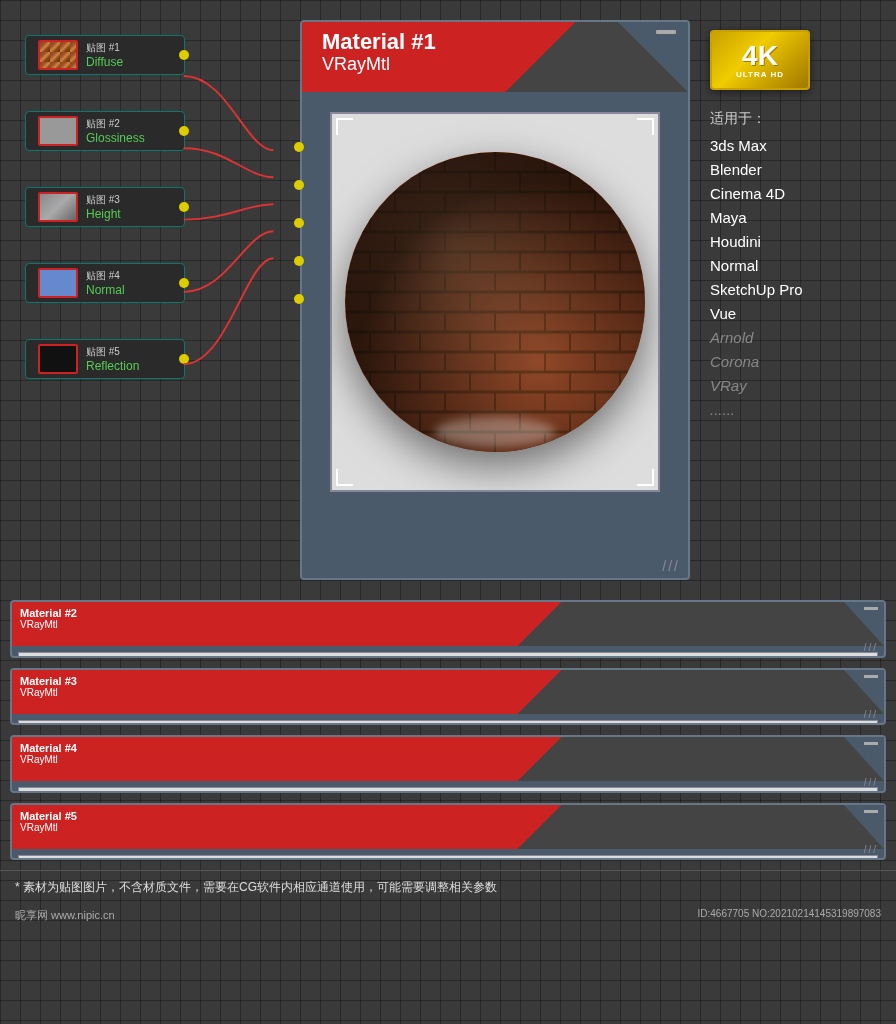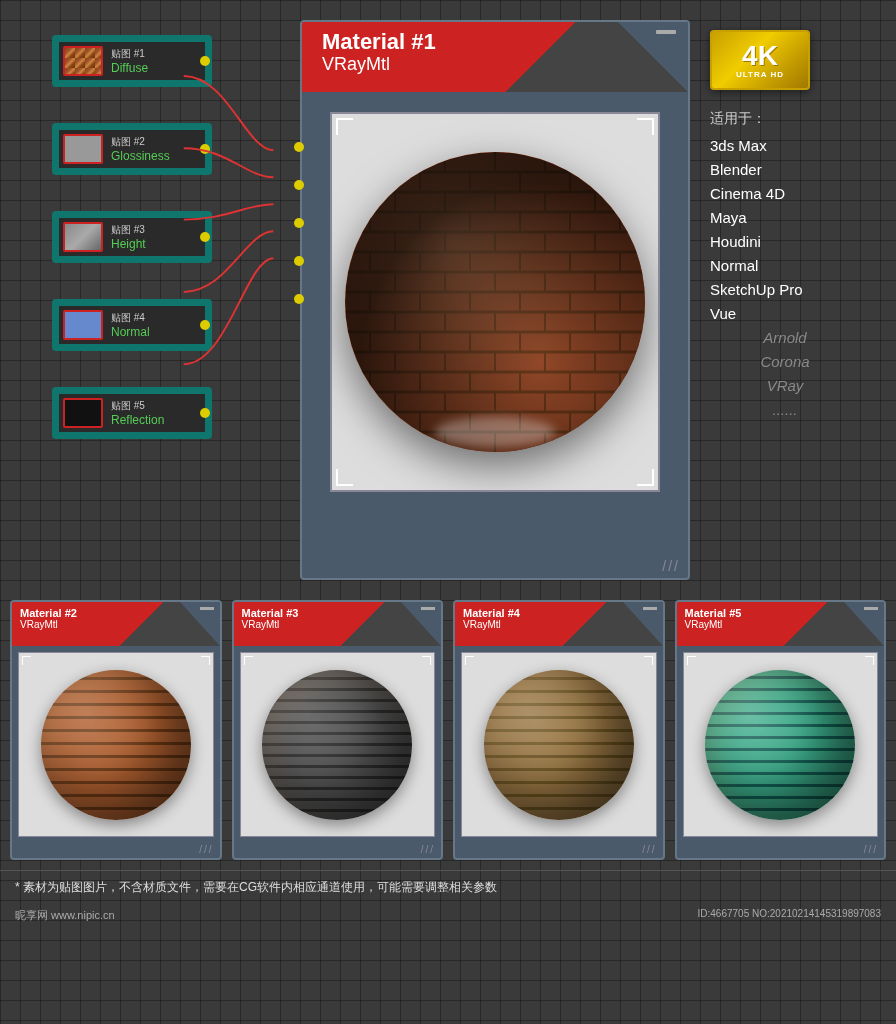--- a/index.html
+++ b/index.html
@@ -42,26 +42,25 @@
       display: flex;
       align-items: center;
       margin-bottom: 36px;
       position: relative;
     }
 
     .node-box {
       display: flex;
       align-items: center;
       background: #2a2a2a;
-      border: 7px solid #0f766e;
+      border: 1px solid #0f766e;
       border-radius: 4px;
-      padding: 4px 4px;
+      padding: 4px 12px;
       width: 160px;
       position: relative;
-      margin-left: 27px;
     }
 
     .node-thumb {
       width: 40px;
       height: 30px;
       border: 2px solid #cc2222;
       border-radius: 2px;
       margin-right: 8px;
       overflow: hidden;
       flex-shrink: 0;
@@ -318,29 +317,29 @@
 
     .software-item {
       color: #fff;
       font-size: 15px;
       line-height: 1.6;
     }
 
     .software-item.dimmed {
       color: #888;
       font-style: italic;
-      text-align: center;
     }
 
     
     .bottom-section {
       padding: 10px;
       display: flex;
       gap: 10px;
       height: 280px;
+      flex-direction: column;
     }
 
     .mini-material-card {
       flex: 1;
       background: #4a5a6a;
       border: 2px solid #667788;
       border-radius: 4px;
       position: relative;
       overflow: hidden;
     }

